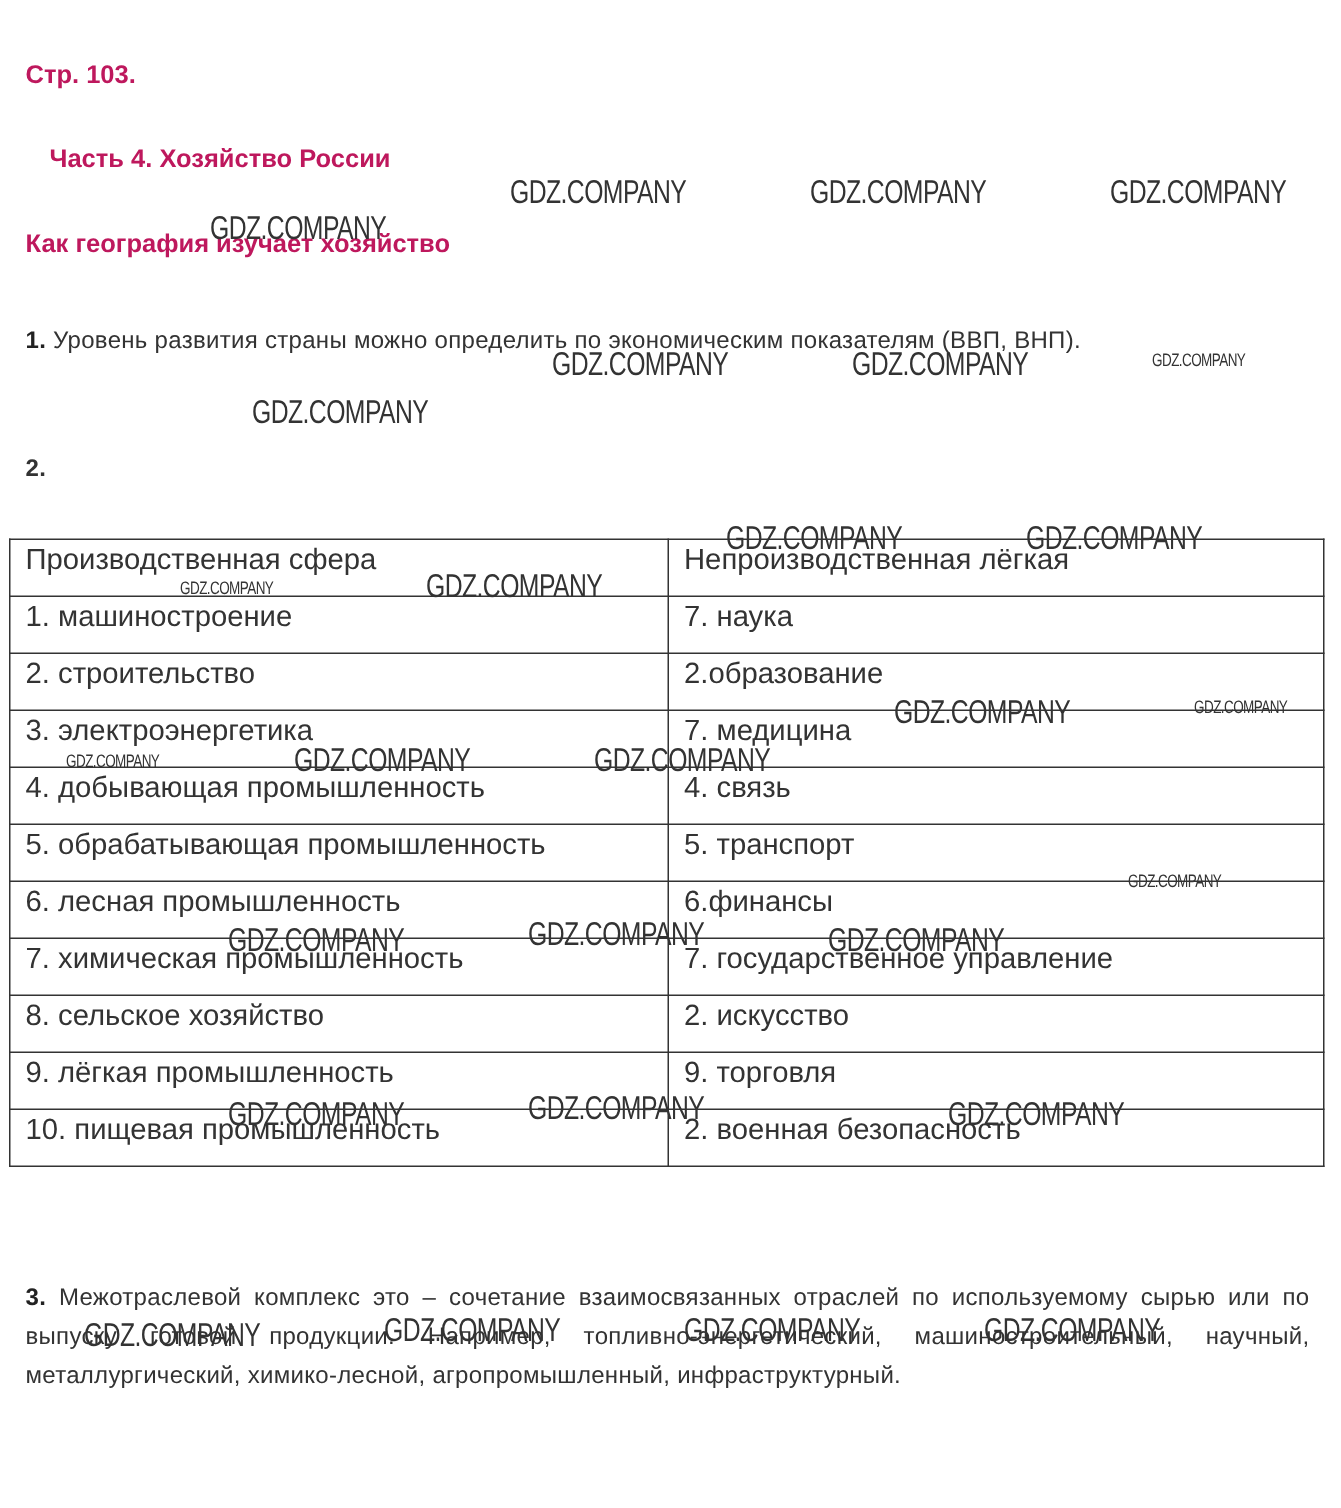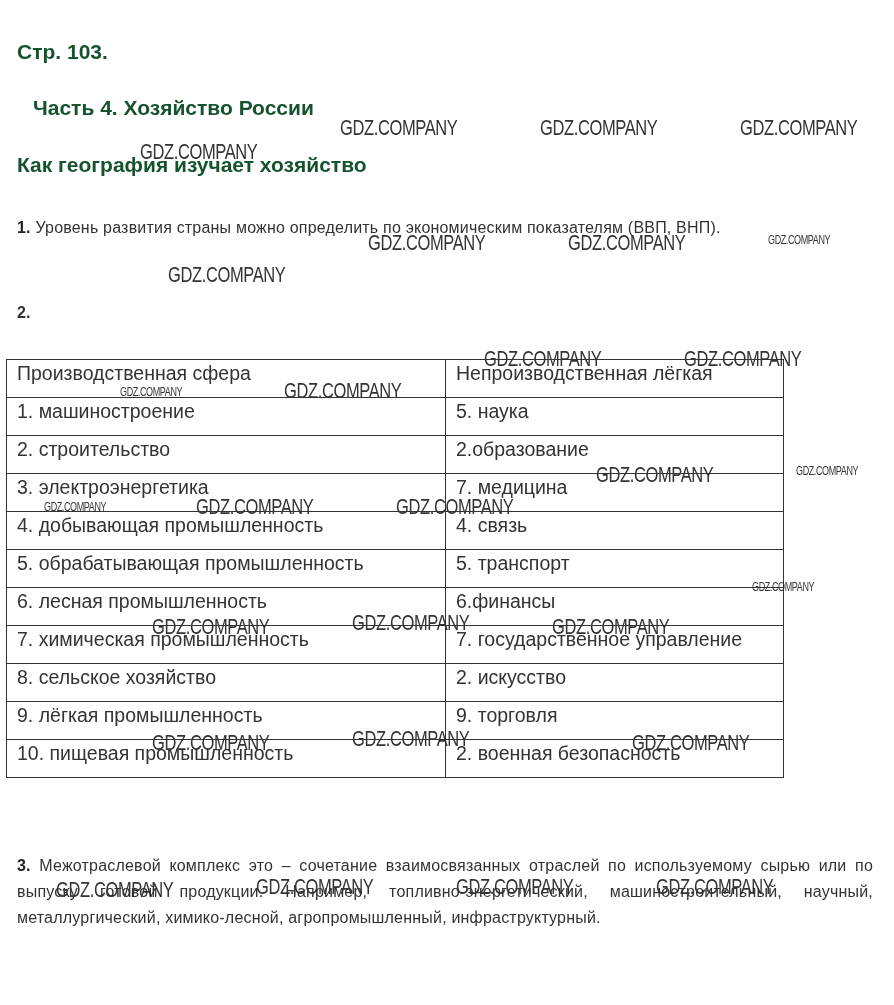--- a/index.html
+++ b/index.html
@@ -1,40 +1,40 @@
 <!DOCTYPE html>
 <html><head>
 <meta charset="utf-8">
 <style>
   html, body { margin: 0; padding: 0; background: #ffffff; }
   body {
     width: 894px; height: 1005px; position: relative; overflow: hidden;
     font-family: "Liberation Sans", sans-serif; color: #222222;
   }
   .bold-h {
-    position: absolute; left: 17px; font-weight: bold; font-size: 21px; color: #14532d;
+    position: absolute; left: 17px; font-weight: bold; font-size: 17px; color: #be185d;
   }
   #h-page { top: 40px; }
   #h-part { top: 96px; margin-left: 16px; }
   #h-topic { top: 153px; }
 
   .para {
     position: absolute; left: 17px; width: 856px;
     font-family: "Liberation Sans", sans-serif;
     font-size: 16px; color: #333; text-align: justify;
     letter-spacing: 0.2px;
   }
   .para .num { font-weight: bold; color: #222; }
   #p1 { top: 210px; line-height: 36px; }
   #p2 { top: 304px; font-weight: bold; }
   #p3 { top: 853px; line-height: 26px; }
 
   table.spheres {
     position: absolute; left: 6px; top: 359px;
-    width: 778px; border-collapse: collapse;
+    width: 877px; border-collapse: collapse;
     font-family: "Liberation Sans", sans-serif; font-size: 19.5px; color: #333;
   }
   table.spheres td {
     border: 1px solid #333; height: 38px; padding: 0 10px;
     vertical-align: top; line-height: 26px; box-sizing: border-box;
   }
   table.spheres td.left { width: 439px; }
 
   .wm {
     position: absolute; font-family: "Liberation Sans", sans-serif;
@@ -56,21 +56,21 @@
 <div id="p2" class="para">2.</div>
 
 <table class="spheres">
   <tbody id="tbody">
     <tr>
       <td class="left">Производственная сфера</td>
       <td>Непроизводственная лёгкая</td>
     </tr>
     <tr>
         <td class="left">1. машиностроение</td>
-        <td>5. наука</td>
+        <td>7. наука</td>
       </tr>
     <tr>
         <td class="left">2. строительство</td>
         <td>2.образование</td>
       </tr>
     <tr>
         <td class="left">3. электроэнергетика</td>
         <td>7. медицина</td>
       </tr>
     <tr>

